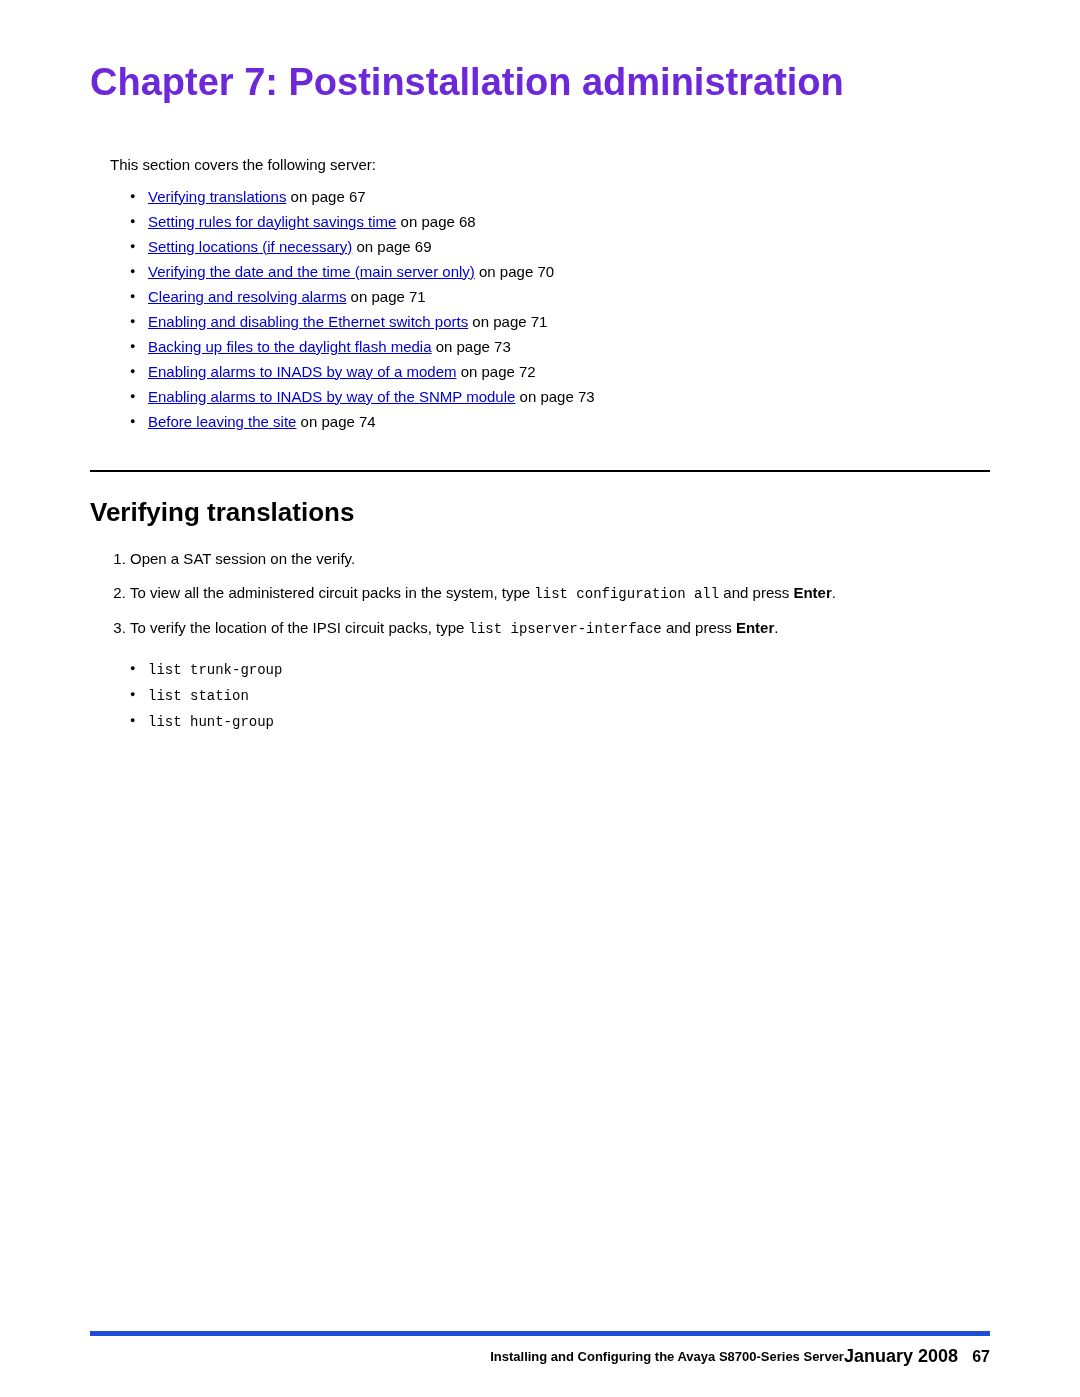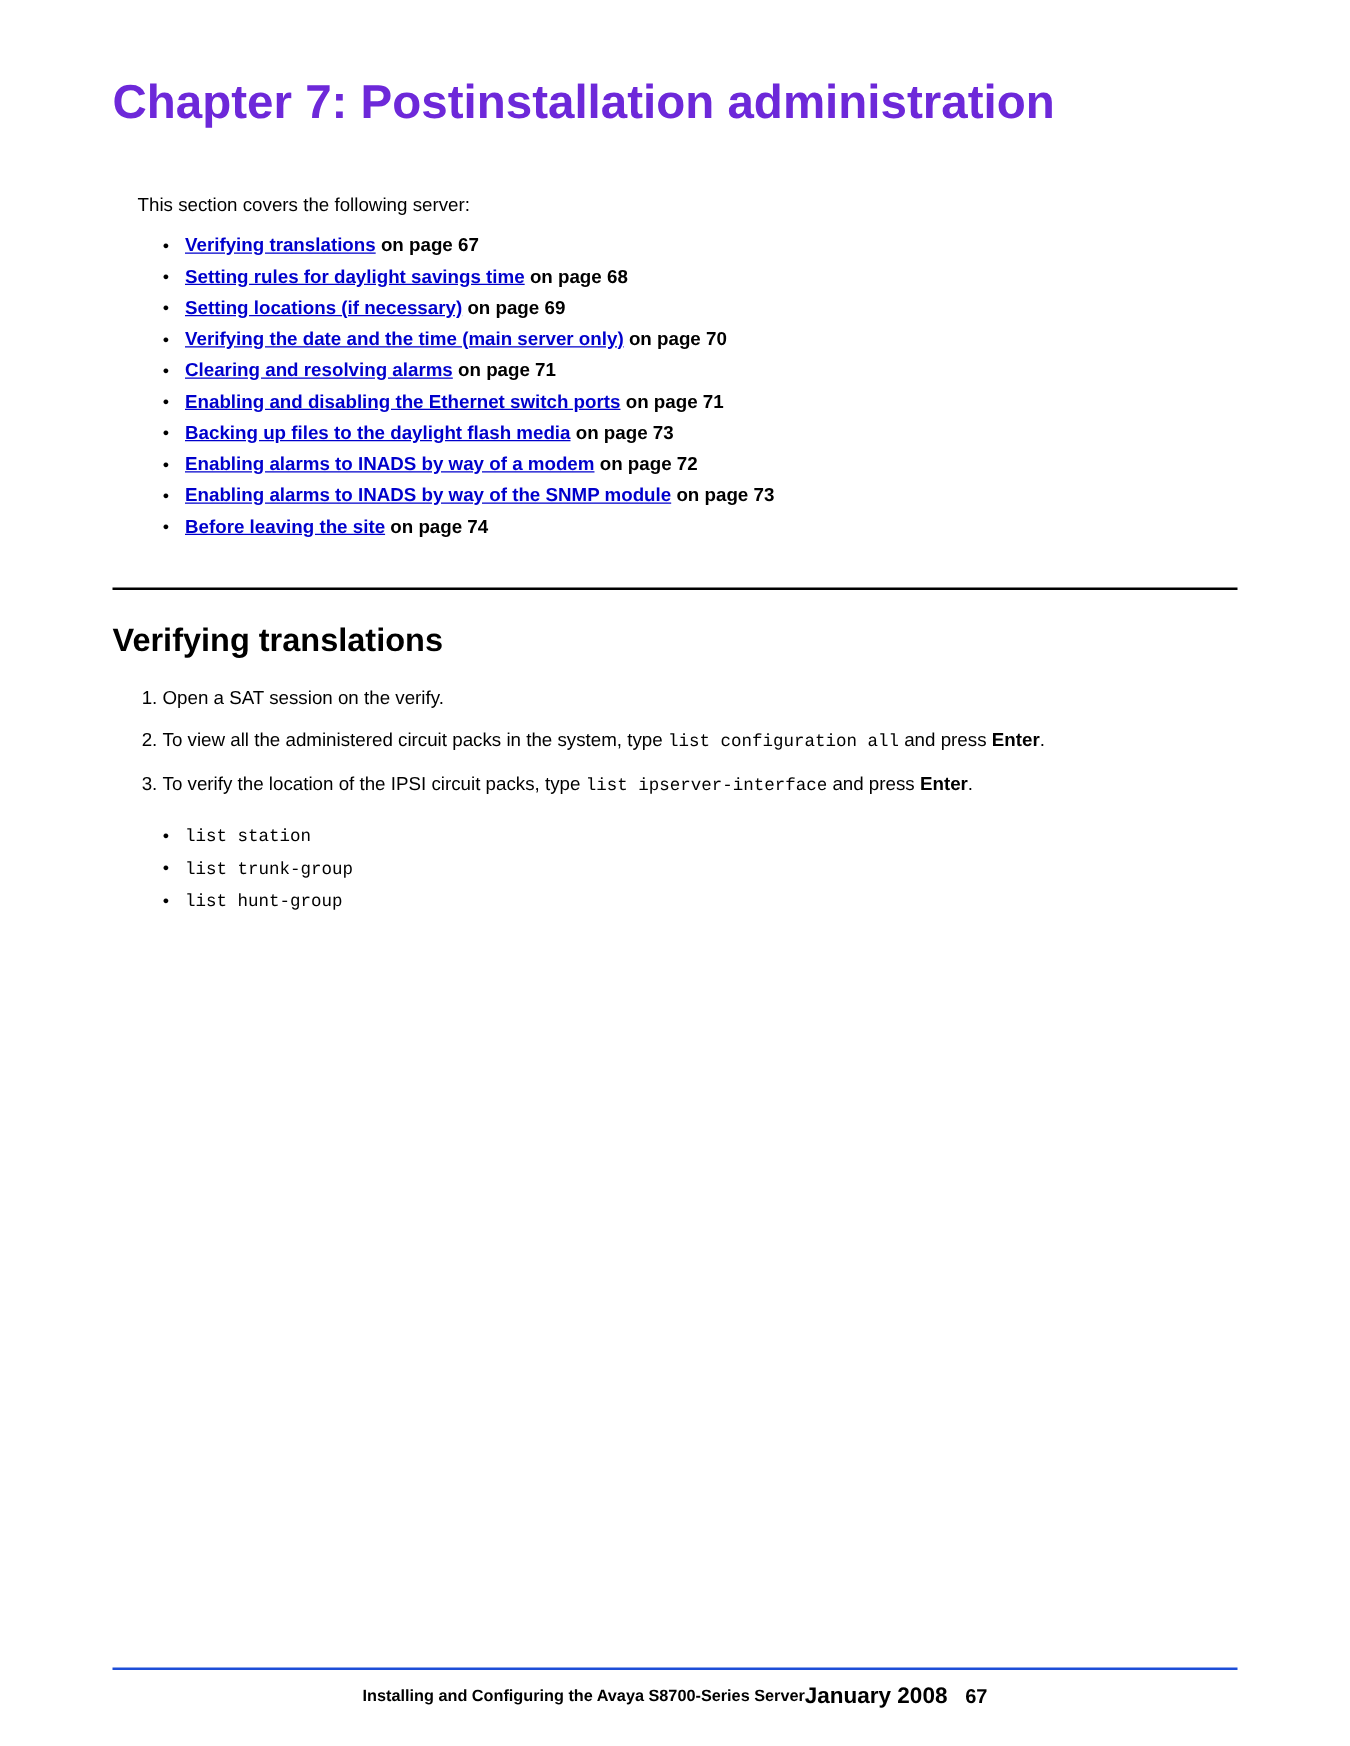--- a/index.html
+++ b/index.html
@@ -33,21 +33,20 @@
     .intro-text {
       font-size: 15px;
       margin-bottom: 15px;
       margin-left: 20px;
     }
 
     .toc-list {
       list-style: none;
       margin-left: 40px;
       margin-bottom: 40px;
-      font-weight: bold;
     }
 
     .toc-list li {
       margin-bottom: 8px;
       font-size: 15px;
       position: relative;
       padding-left: 18px;
     }
 
     .toc-list li::before {
@@ -130,23 +129,23 @@
     .bold {
       font-weight: bold;
     }
 
     .footer {
       position: absolute;
       bottom: 30px;
       left: 90px;
       right: 90px;
       display: flex;
-      justify-content: center;
+      justify-content: flex-end;
       align-items: center;
-      border-top: 2px solid #1d4ed8;
+      border-top: 5px solid #1d4ed8;
       padding-top: 10px;
     }
 
     .footer-left {
       font-size: 13px;
       font-weight: bold;
     }
 
     .footer-right {
       font-size: 18px;
@@ -213,24 +212,24 @@
       <span>To view all the administered circuit packs in the system, type </span><code>list configuration all</code><span> and press </span><span class="bold">Enter</span><span>.</span>
     </li>
     <li>
       <span>To verify the location of the IPSI circuit packs, type </span><code>list ipserver-interface</code><span> and press </span><span class="bold">Enter</span><span>.</span>
     </li>
   </ol>
 
 
   <ul class="bullet-list">
     <li>
+      <code>list trunk-group</code>
+    </li>
+    <li>
       <code>list station</code>
-    </li>
-    <li>
-      <code>list trunk-group</code>
     </li>
     <li>
       <code>list hunt-group</code>
     </li>
   </ul>
 
 </div>
 
 <div class="footer">
   <span class="footer-left">Installing and Configuring the Avaya S8700-Series Server</span>

